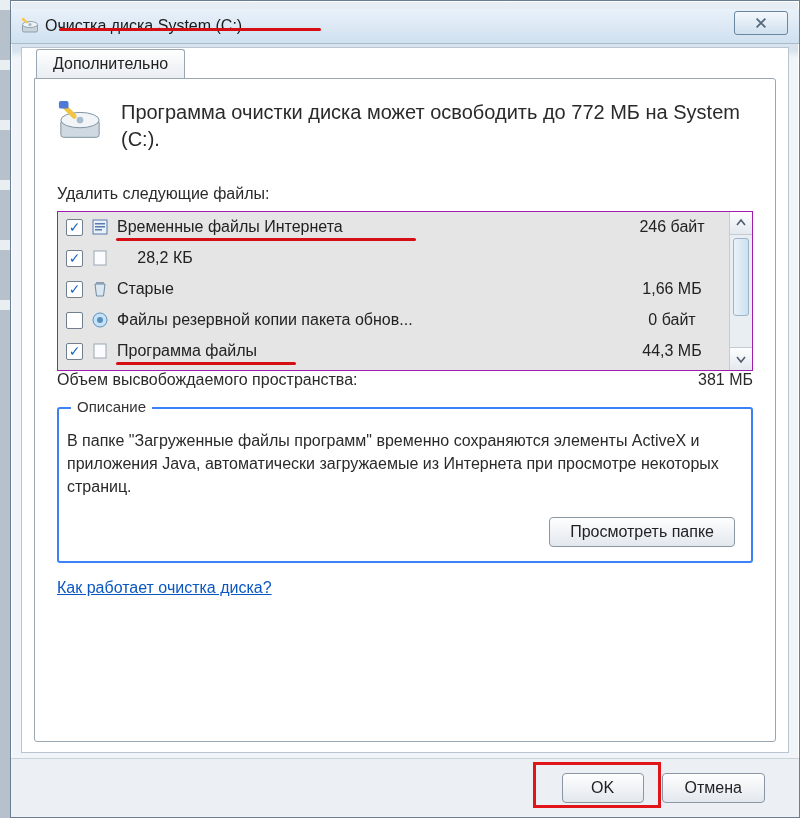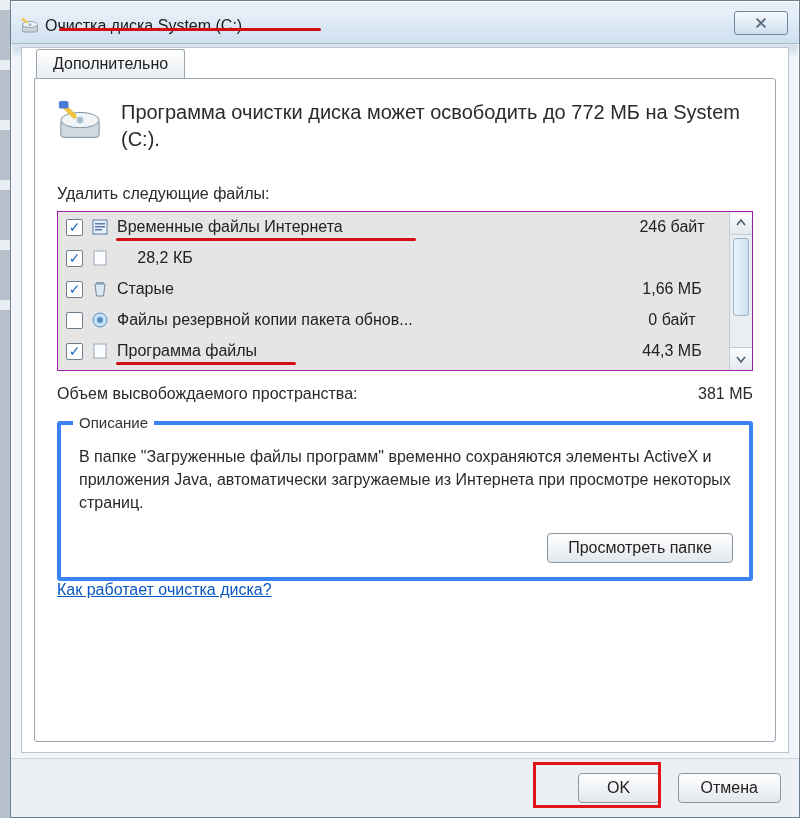--- a/index.html
+++ b/index.html
@@ -40,31 +40,31 @@
 .scroll-thumb{position:absolute;left:3px;right:3px;top:26px;height:76px;border:1px solid #9db4c9;border-radius:3px;background:linear-gradient(90deg,#eaf2fa,#cde0f0);}
 .list-items{position:absolute;left:0;top:0;right:22px;bottom:0;overflow:hidden;}
 .item{display:flex;align-items:center;height:30px;padding:0 6px 0 8px;font-size:16px;color:#222;position:relative;}
 .item + .item{border-top:1px solid transparent;}
 .chk{width:15px;height:15px;border:1px solid #707f8d;border-radius:2px;margin-right:8px;background:#fff;display:inline-flex;align-items:center;justify-content:center;flex:none;}
 .chk.checked::after{content:"✓";color:#1767c2;font-size:14px;line-height:1;}
 .item-icon{width:18px;height:18px;margin-right:8px;flex:none;}
 .item-label{flex:1;white-space:nowrap;overflow:hidden;text-overflow:ellipsis;}
 .item-size{width:96px;text-align:center;padding-right:4px;}
 .red-uline{position:absolute;height:3px;background:#d40e12;border-radius:2px;}
-.freed-row{display:flex;justify-content:space-between;margin-top:14px;font-size:16px;color:#2a2a2a;}
-
-.groupbox{position:relative;border:4px solid #3b82f6;border-radius:3px;margin-top:18px;padding:20px 18px 62px 18px;}
+.freed-row{display:flex;justify-content:space-between;font-size:16px;color:#2a2a2a;}
+
+.groupbox{position:relative;border:2px solid #3b82f6;border-radius:3px;margin-top:18px;padding:20px 18px 62px 8px;}
 .group-legend{position:absolute;top:-11px;left:12px;background:#fff;padding:0 6px;font-size:15px;color:#333;}
 .desc-text{font-size:16px;color:#2a2a2a;line-height:1.45;}
 .view-btn{position:absolute;right:16px;bottom:14px;}
 
 .btn{border:1px solid #8a97a3;border-radius:4px;background:linear-gradient(#fefefe,#e3e8ee);padding:5px 20px;font-size:16px;color:#222;font-family:inherit;}
-.link{color:#0b57c1;text-decoration:underline;font-size:16px;display:inline-block;margin-top:0;}
-
-.footer{position:absolute;left:0;right:0;bottom:0;height:58px;background:#ecf0f4;border-top:1px solid #cbd3da;display:flex;align-items:center;justify-content:flex-end;gap:18px;padding-right:18px;}
+.link{color:#0b57c1;text-decoration:underline;font-size:16px;display:inline-block;margin-top:16px;}
+
+.footer{position:absolute;left:0;right:0;bottom:0;height:58px;background:#ecf0f4;border-top:1px solid #cbd3da;display:flex;align-items:center;justify-content:flex-end;gap:18px;padding-right:34px;}
 .footer .btn{min-width:82px;padding:5px 22px;}
 .red-box{position:absolute;border:3px solid #e11419;pointer-events:none;}
 .red-box.ok{right:138px;bottom:9px;width:122px;height:40px;}
 </style>
 </head>
 <body>
 
 <div class="bg-edge">
     <div></div>
     <div></div>

